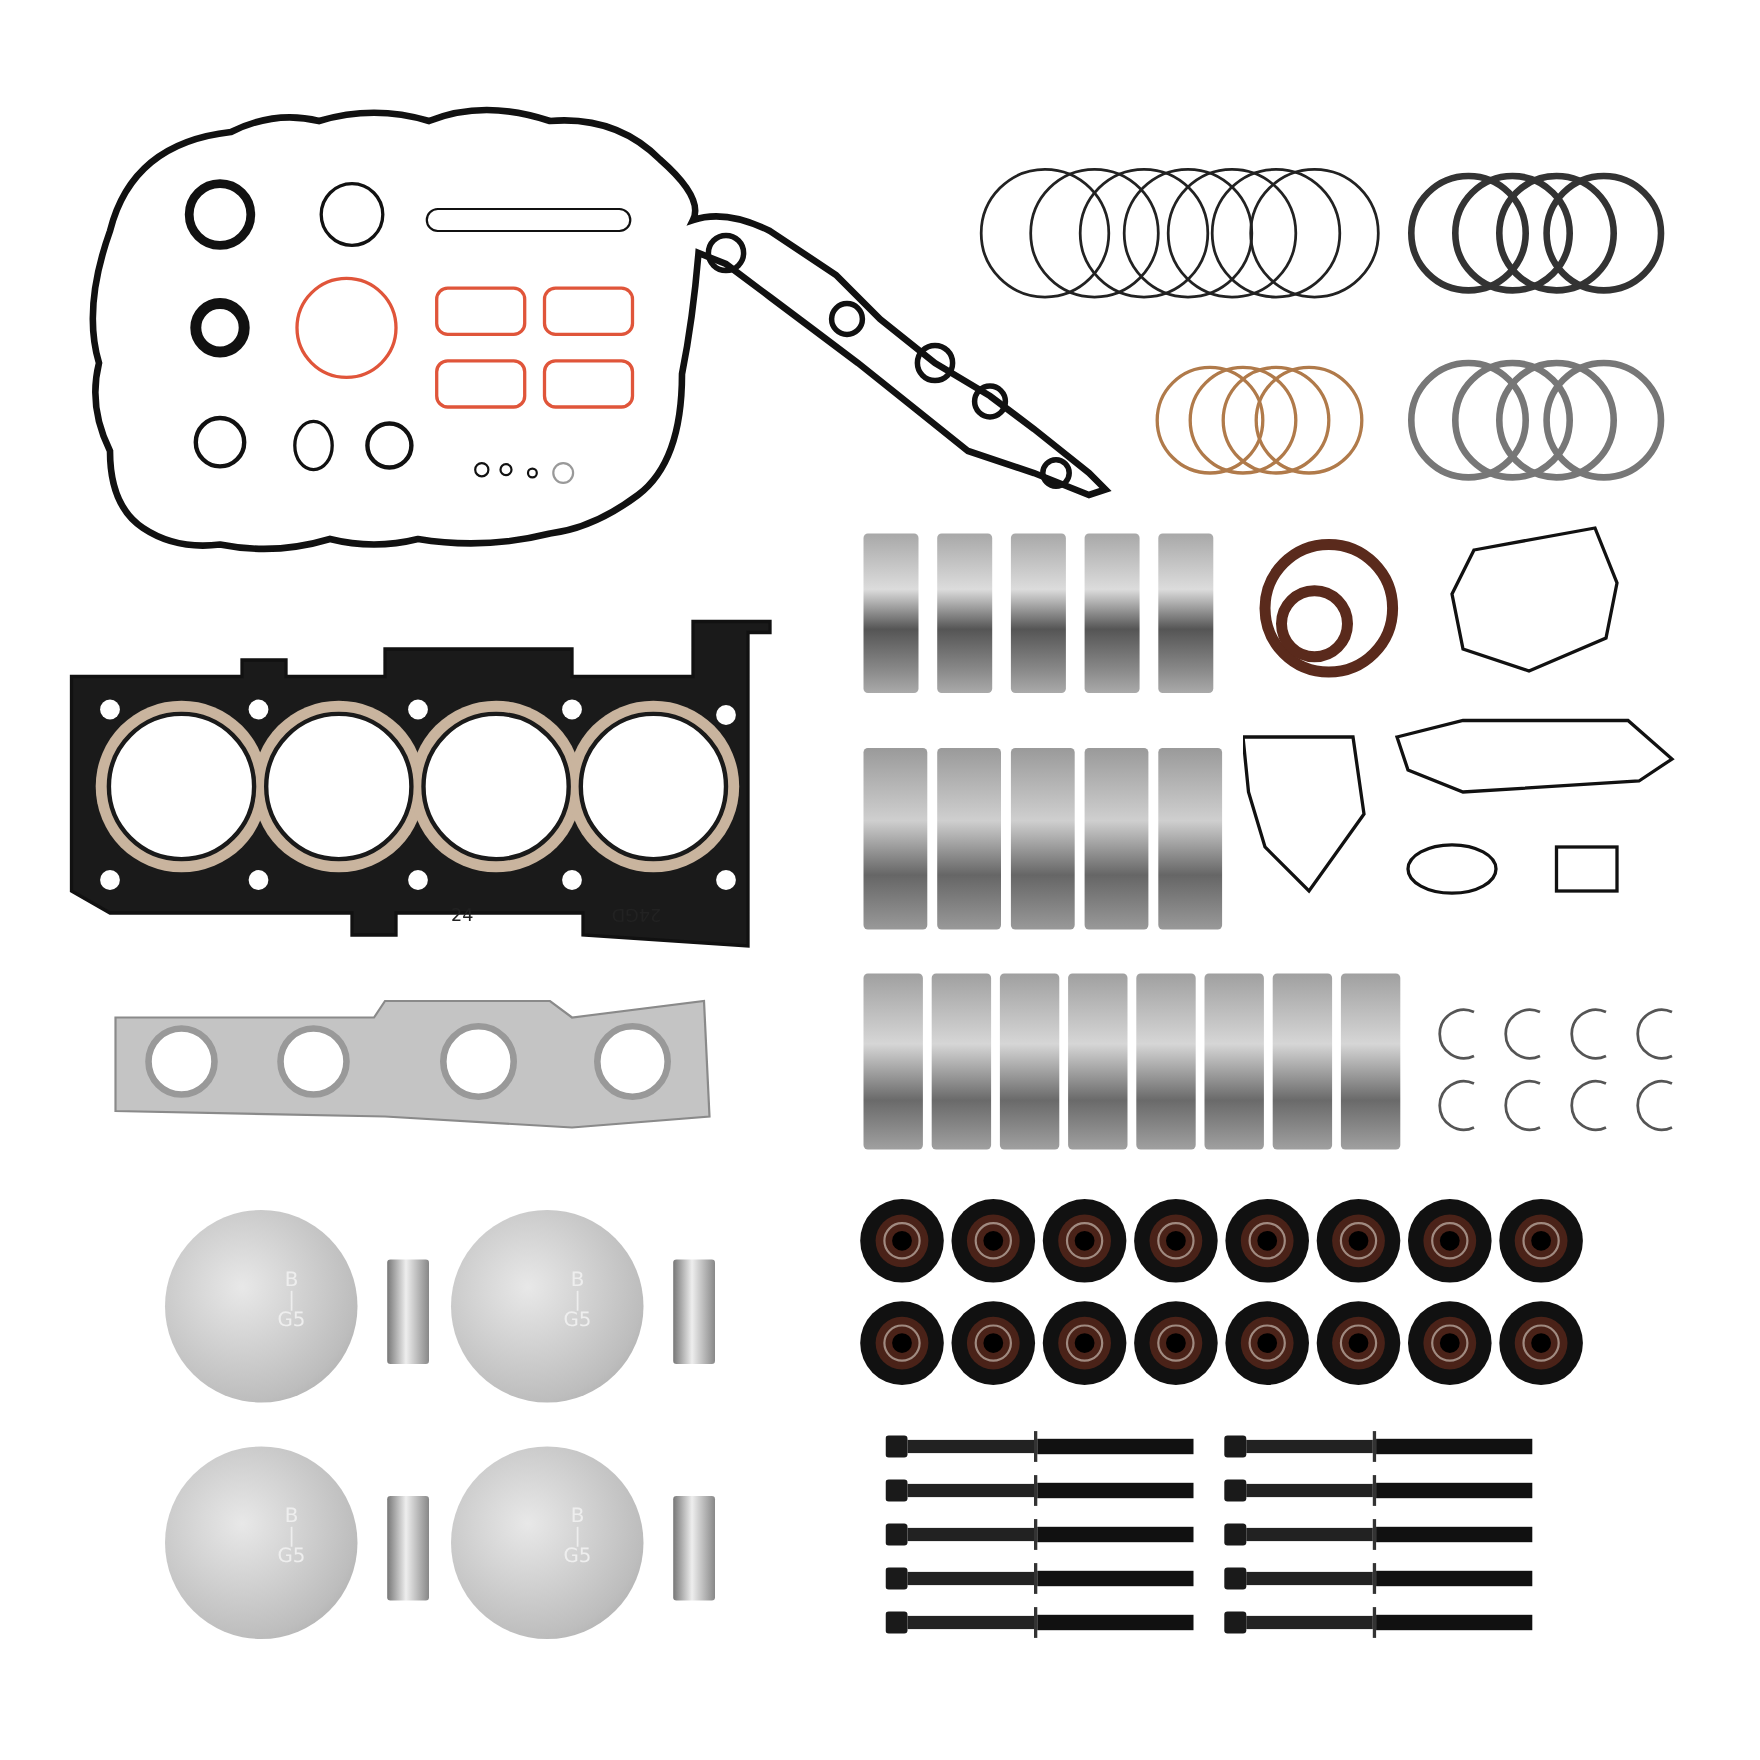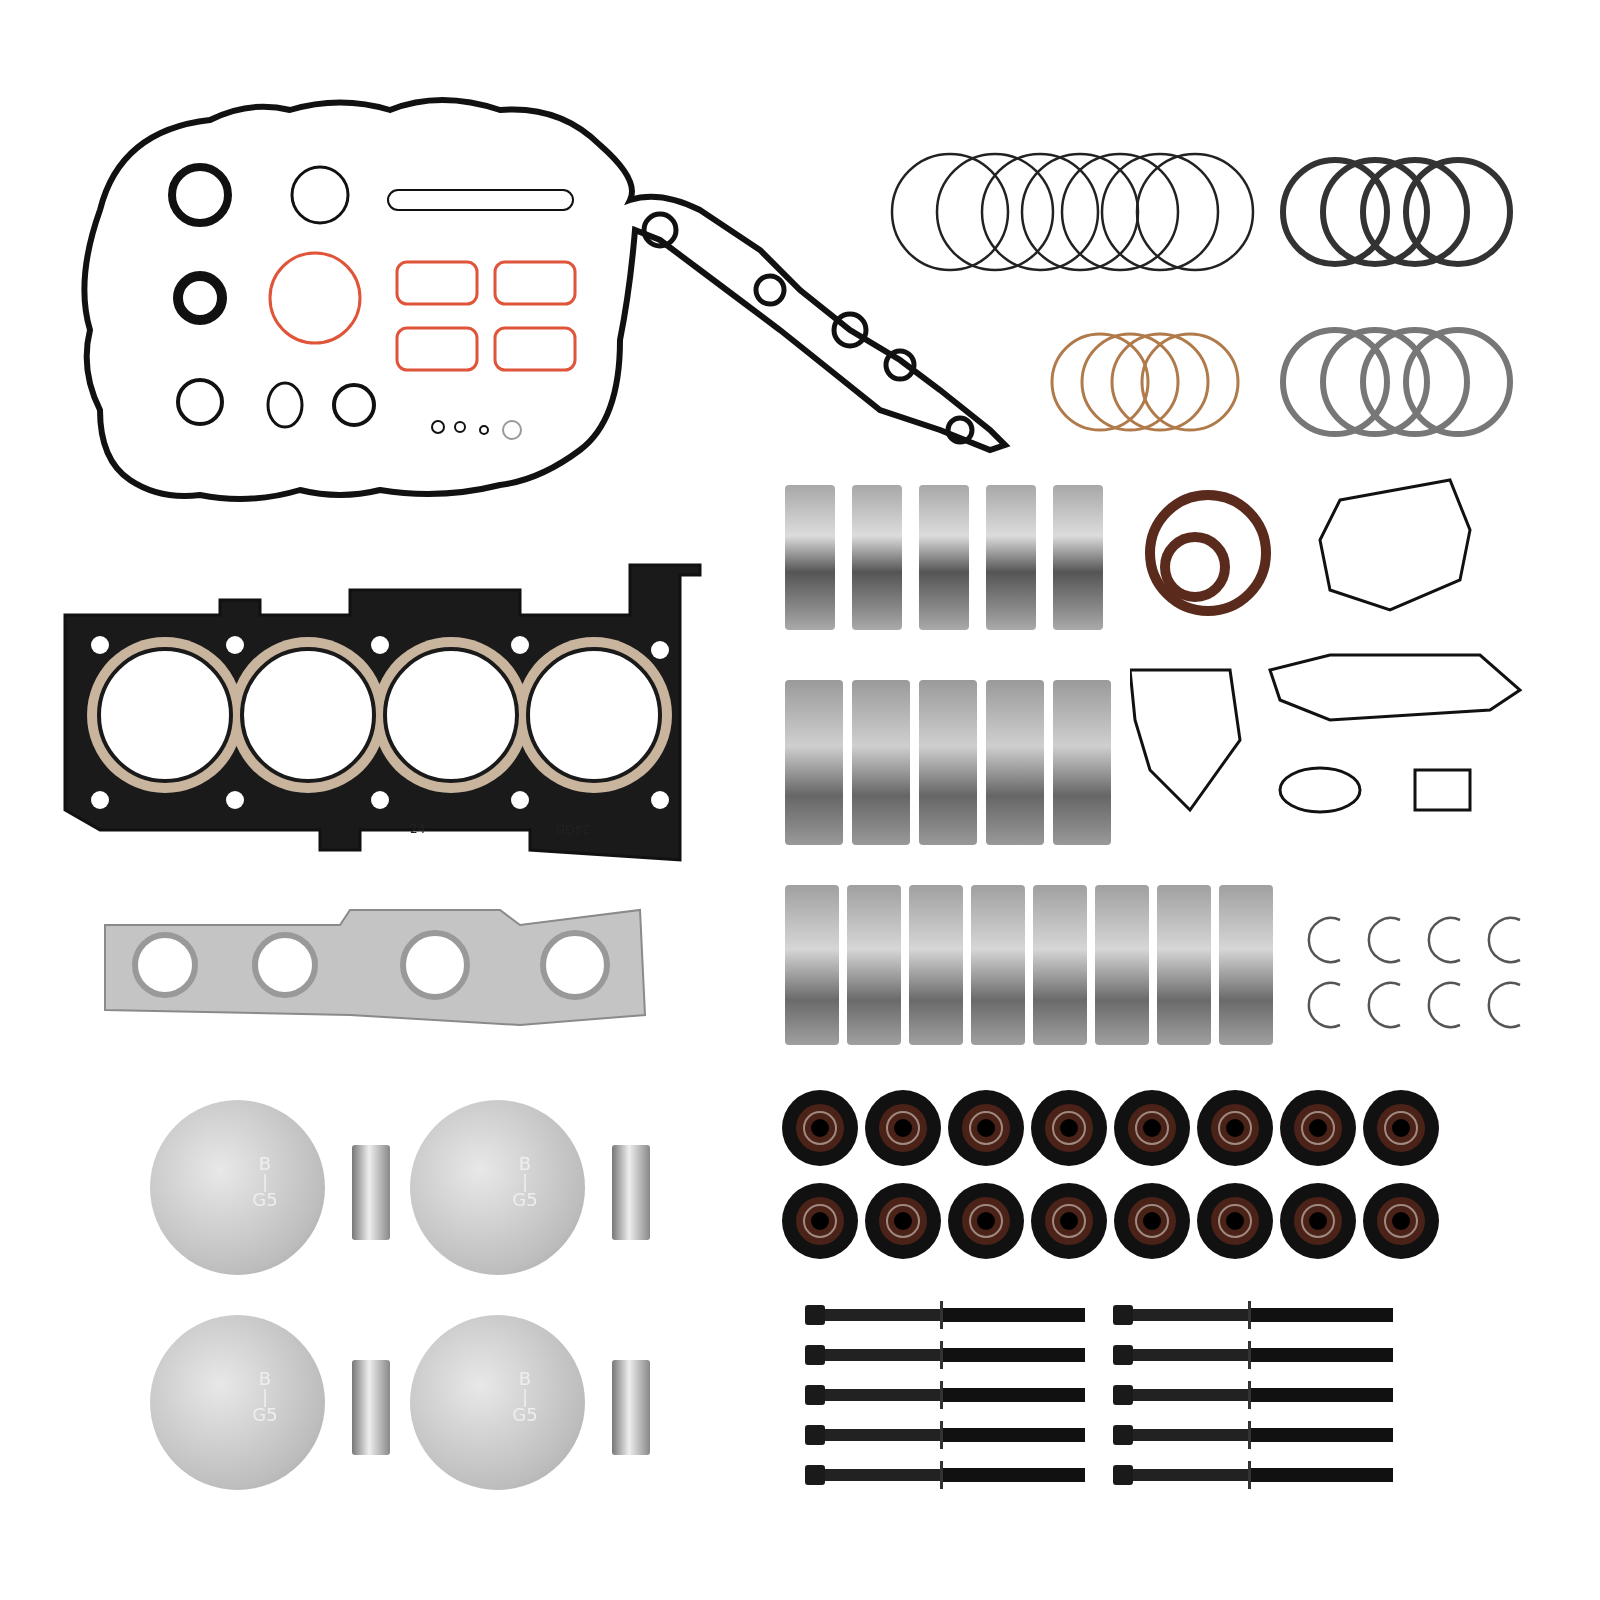--- a/index.html
+++ b/index.html
@@ -1,20 +1,20 @@
 <!DOCTYPE html>
 <html><head>
 <meta charset="utf-8">
 <style>
   html,body{margin:0;padding:0;background:#ffffff;}
   body{width:1600px;height:1600px;position:relative;overflow:hidden;font-family:"DejaVu Sans",sans-serif;}
   .abs{position:absolute;}
   svg{display:block;}
   .piston-label{position:absolute;color:#eeeeee;font-family:"DejaVu Sans",sans-serif;font-size:18px;text-align:center;line-height:18px;width:40px;}
-  .stamp{position:absolute;font-family:"DejaVu Sans",sans-serif;font-size:12px;color:#222;}
+  .stamp{position:absolute;font-family:"DejaVu Sans",sans-serif;font-size:16px;color:#222;}
 </style>
 </head>
 <body>
 
 <div class="abs" style="left:60px;top:90px;">
   <svg width="970" height="420" viewBox="0 0 970 420">
     <path d="M40 120 Q60 40 150 30 Q190 10 230 20 Q280 5 330 20 Q380 0 440 20 Q500 15 540 55 Q580 90 570 110 Q600 100 640 120 L700 160 L740 200 L790 240 L840 270 L880 300 L930 340 L945 355 L930 360 L880 340 L820 320 L770 280 L720 240 L680 210 L640 180 L600 150 L575 140 Q570 200 560 250 Q560 330 520 360 Q480 390 440 395 Q380 410 320 400 Q280 410 240 400 Q190 415 140 405 Q100 410 70 390 Q40 370 40 320 Q20 280 30 240 Q15 190 40 120 Z" fill="none" stroke="#111" stroke-width="6"></path>
     <g fill="none" stroke="#111" stroke-width="5">
       <circle cx="600" cy="140" r="16"></circle>
         <circle cx="710" cy="200" r="14"></circle>

